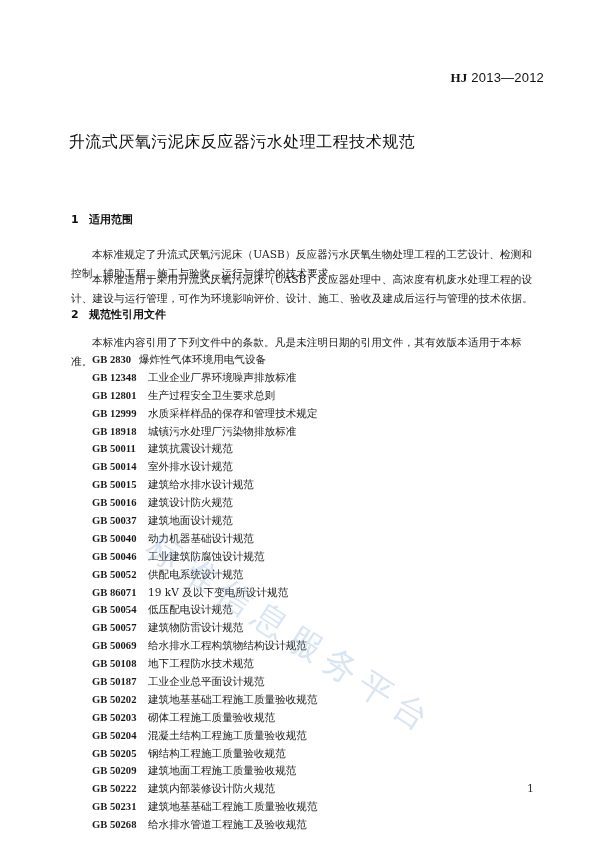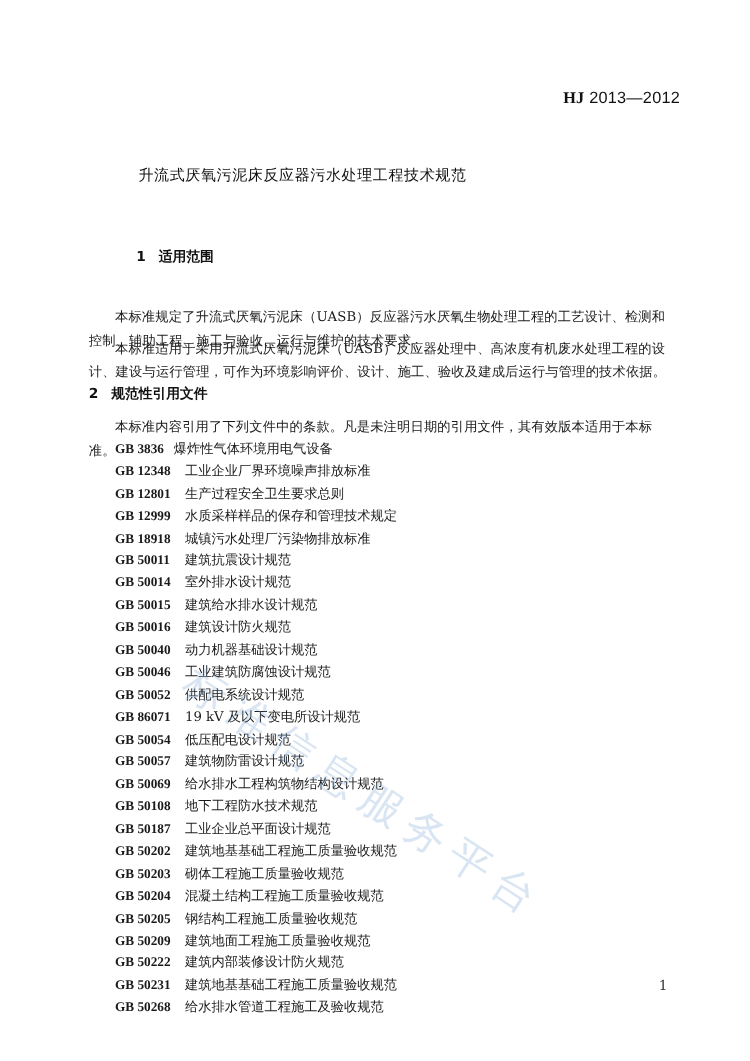--- a/index.html
+++ b/index.html
@@ -30,21 +30,21 @@
       font-size: 13px;
       margin-top: 44px;
     }
     .doc-title {
       position: absolute;
       top: 132px;
       left: 0;
       width: 484px;
       text-align: center;
       font-family: "DejaVu Sans", "Liberation Sans", sans-serif;
-      font-size: 12px;
+      font-size: 16px;
       color: #111;
       letter-spacing: 0.5px;
     }
     .section-heading {
       position: absolute;
       left: 71px;
       font-family: "DejaVu Sans", "Liberation Sans", sans-serif;
       font-size: 11px;
       font-weight: bold;
       color: #111;
@@ -109,43 +109,44 @@
       color: #333;
     }
   </style>
 </head>
 <body>
 
 <div class="std-code"><b>HJ</b> <span>2013—2012</span></div>
 
 <div class="doc-title">升流式厌氧污泥床反应器污水处理工程技术规范</div>
 
-<div class="section-heading" style="top:198px;margin-left:38px;">
+<div class="section-heading" style="top:212px;">
   <span class="num">1</span><span>适用范围</span>
 </div>
 
 <div class="para" style="top:245px;">本标准规定了升流式厌氧污泥床（UASB）反应器污水厌氧生物处理工程的工艺设计、检测和控制、辅助工程、施工与验收、运行与维护的技术要求。</div>
 <div class="para" style="top:270px;">本标准适用于采用升流式厌氧污泥床（UASB）反应器处理中、高浓度有机废水处理工程的设计、建设与运行管理，可作为环境影响评价、设计、施工、验收及建成后运行与管理的技术依据。</div>
 
 <div class="section-heading" style="top:307px;">
   <span class="num">2</span><span>规范性引用文件</span>
 </div>
 
 <div class="para" style="top:333px;">本标准内容引用了下列文件中的条款。凡是未注明日期的引用文件，其有效版本适用于本标准。</div>
 
 <ul class="ref-list">
-  <li class="ref-item"><span class="ref-code short">GB 3836</span><span>爆炸性气体环境用电气设备</span></li>
+  <li class="ref-item"><span class="ref-code short">GB 2830</span><span>爆炸性气体环境用电气设备</span></li>
   <li class="ref-item"><span class="ref-code">GB 12348</span><span>工业企业厂界环境噪声排放标准</span></li>
   <li class="ref-item"><span class="ref-code">GB 12801</span><span>生产过程安全卫生要求总则</span></li>
   <li class="ref-item"><span class="ref-code">GB 12999</span><span>水质采样样品的保存和管理技术规定</span></li>
   <li class="ref-item"><span class="ref-code">GB 18918</span><span>城镇污水处理厂污染物排放标准</span></li>
   <li class="ref-item"><span class="ref-code">GB 50011</span><span>建筑抗震设计规范</span></li>
   <li class="ref-item"><span class="ref-code">GB 50014</span><span>室外排水设计规范</span></li>
   <li class="ref-item"><span class="ref-code">GB 50015</span><span>建筑给水排水设计规范</span></li>
   <li class="ref-item"><span class="ref-code">GB 50016</span><span>建筑设计防火规范</span></li>
+  <li class="ref-item"><span class="ref-code">GB 50037</span><span>建筑地面设计规范</span></li>
   <li class="ref-item"><span class="ref-code">GB 50040</span><span>动力机器基础设计规范</span></li>
   <li class="ref-item"><span class="ref-code">GB 50046</span><span>工业建筑防腐蚀设计规范</span></li>
   <li class="ref-item"><span class="ref-code">GB 50052</span><span>供配电系统设计规范</span></li>
   <li class="ref-item"><span class="ref-code">GB 86071</span><span>19 kV 及以下变电所设计规范</span></li>
   <li class="ref-item"><span class="ref-code">GB 50054</span><span>低压配电设计规范</span></li>
   <li class="ref-item"><span class="ref-code">GB 50057</span><span>建筑物防雷设计规范</span></li>
   <li class="ref-item"><span class="ref-code">GB 50069</span><span>给水排水工程构筑物结构设计规范</span></li>
   <li class="ref-item"><span class="ref-code">GB 50108</span><span>地下工程防水技术规范</span></li>
   <li class="ref-item"><span class="ref-code">GB 50187</span><span>工业企业总平面设计规范</span></li>
   <li class="ref-item"><span class="ref-code">GB 50202</span><span>建筑地基基础工程施工质量验收规范</span></li>

